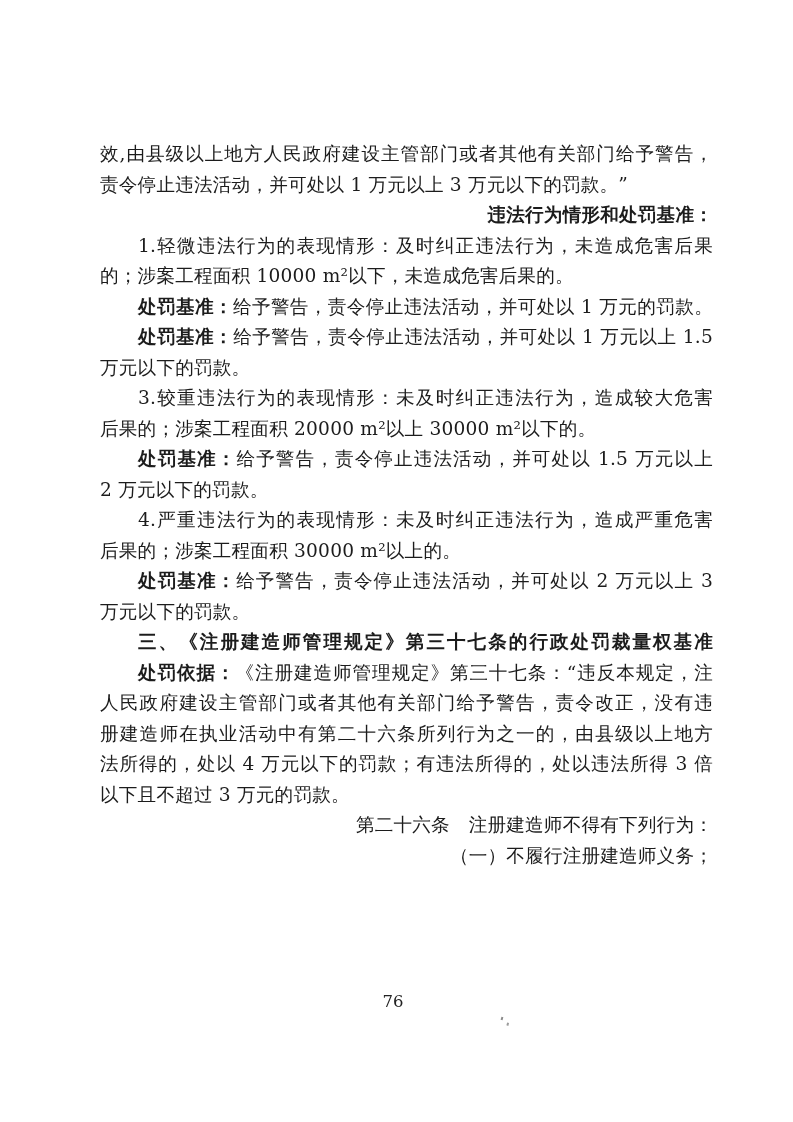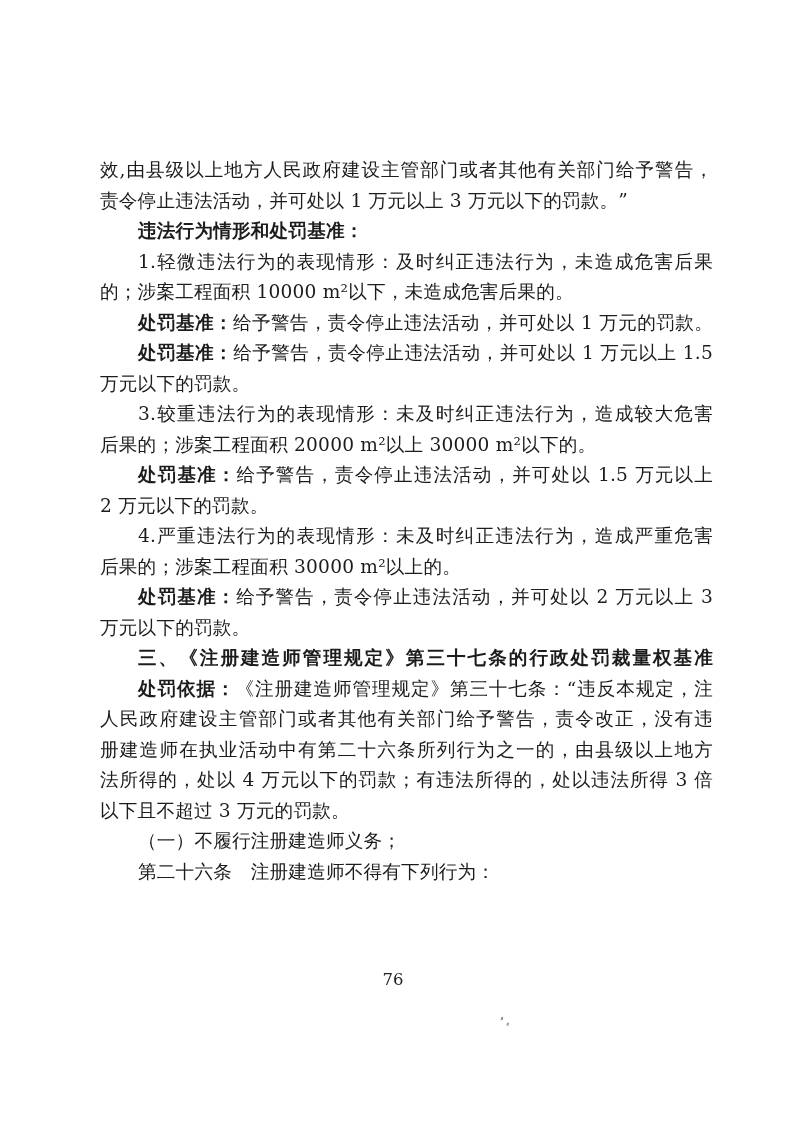--- a/index.html
+++ b/index.html
@@ -12,42 +12,42 @@
     width: 793px;
     height: 1122px;
     background: #ffffff;
     overflow: hidden;
     font-family: "DejaVu Serif", "Liberation Serif", serif;
     color: #1c1c1c;
   }
   .doc {
     position: absolute;
     left: 100px;
-    top: 155px;
+    top: 139px;
     width: 613px;
   }
   .line {
     height: 30.5px;
     line-height: 30.5px;
     font-size: 18.6px;
     letter-spacing: 0.2px;
     overflow: hidden;
   }
-  .line.ind { padding-left: 38px; }
+  .line.ind { padding-left: 38px; text-align: right; }
   .line.just {
     text-align: justify;
     text-align-last: justify;
   }
   .b {
     font-weight: 700;
     font-family: "DejaVu Sans", "Liberation Sans", sans-serif;
   }
   .page-num {
     position: absolute;
-    top: 970px;
+    top: 992px;
     left: 0;
     width: 786px;
     text-align: center;
     font-size: 16.5px;
     color: #222222;
   }
   .artifact {
     position: absolute;
     left: 501px;
     top: 1017px;
@@ -78,18 +78,18 @@
       <div class="line ind just"><span>4.严重违法行为的表现情形：未及时纠正违法行为，造成严重危害</span></div>
       <div class="line"><span>后果的；涉案工程面积 30000 m²以上的。</span></div>
       <div class="line ind just"><span class="b">处罚基准：</span><span>给予警告，责令停止违法活动，并可处以 2 万元以上 3</span></div>
       <div class="line"><span>万元以下的罚款。</span></div>
       <div class="line ind just"><span class="b">三、《注册建造师管理规定》第三十七条的行政处罚裁量权基准</span></div>
       <div class="line ind just"><span class="b">处罚依据：</span><span>《注册建造师管理规定》第三十七条：“违反本规定，注</span></div>
       <div class="line just"><span>人民政府建设主管部门或者其他有关部门给予警告，责令改正，没有违</span></div>
       <div class="line just"><span>册建造师在执业活动中有第二十六条所列行为之一的，由县级以上地方</span></div>
       <div class="line just"><span>法所得的，处以 4 万元以下的罚款；有违法所得的，处以违法所得 3 倍</span></div>
       <div class="line"><span>以下且不超过 3 万元的罚款。</span></div>
+      <div class="line ind"><span>第二十六条　注册建造师不得有下列行为：</span></div>
       <div class="line ind"><span>（一）不履行注册建造师义务；</span></div>
-      <div class="line ind"><span>第二十六条　注册建造师不得有下列行为：</span></div>
     </div>
   <div class="page-num">76</div>
   <div class="artifact"></div>
 </div>
 
 </body></html>

